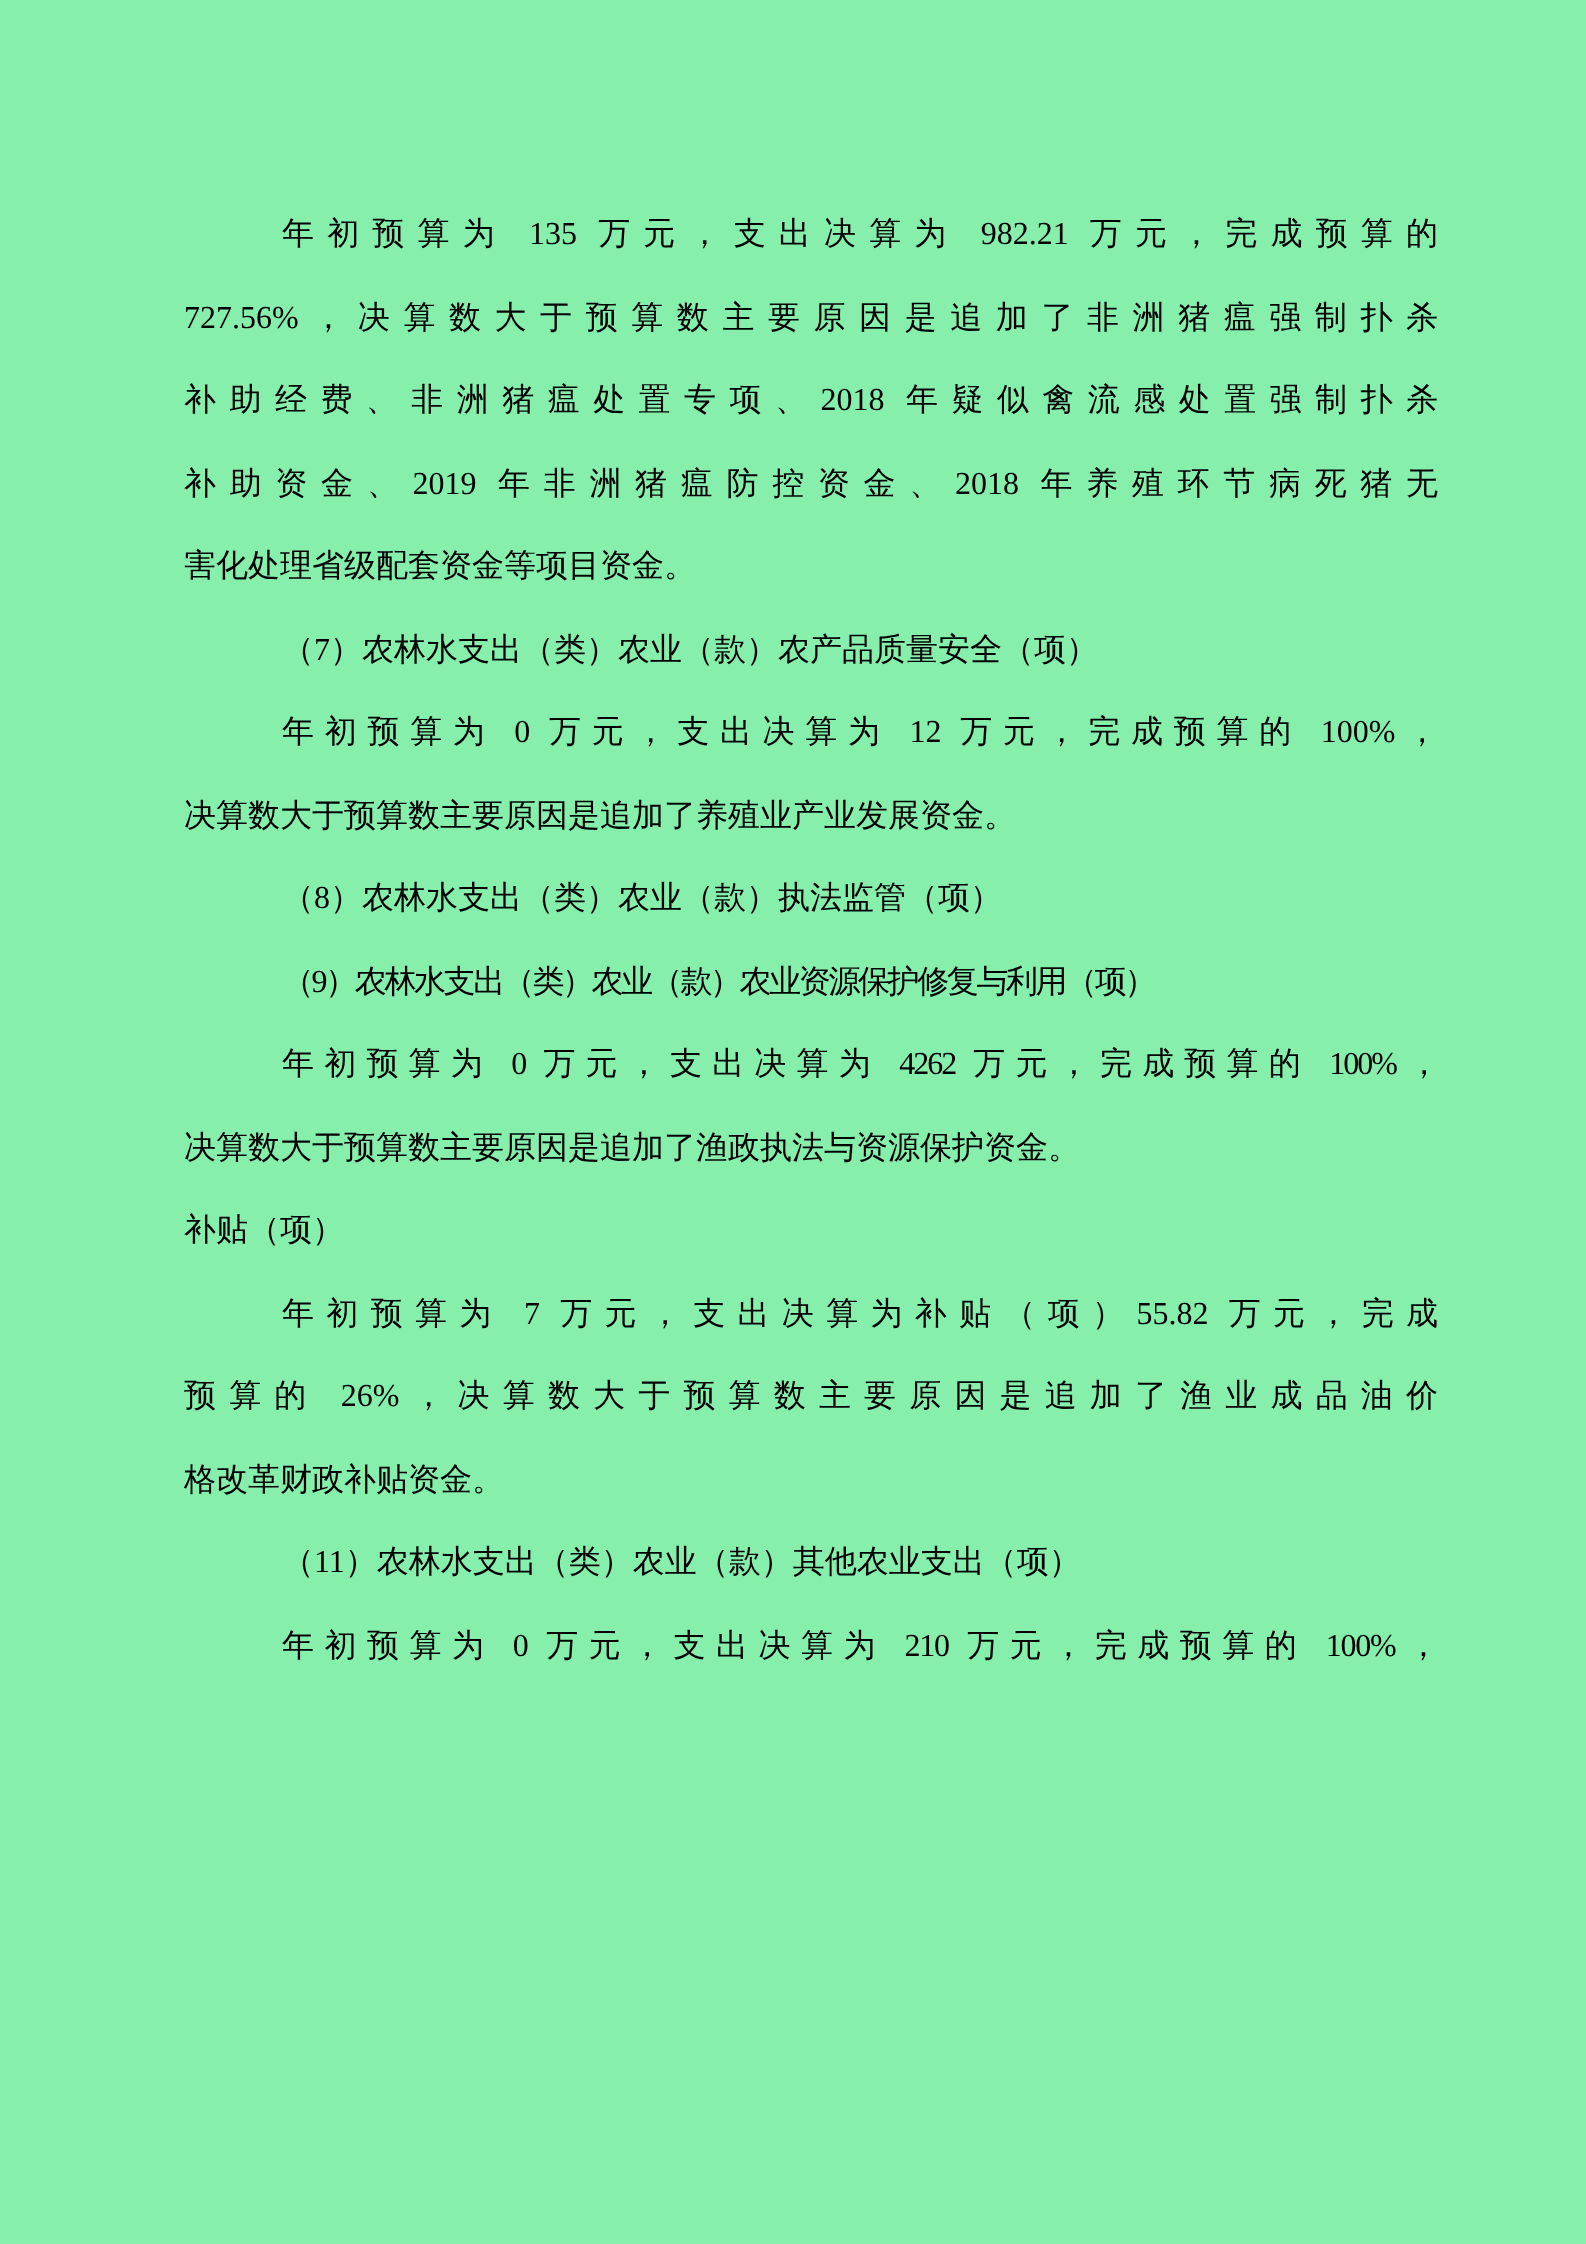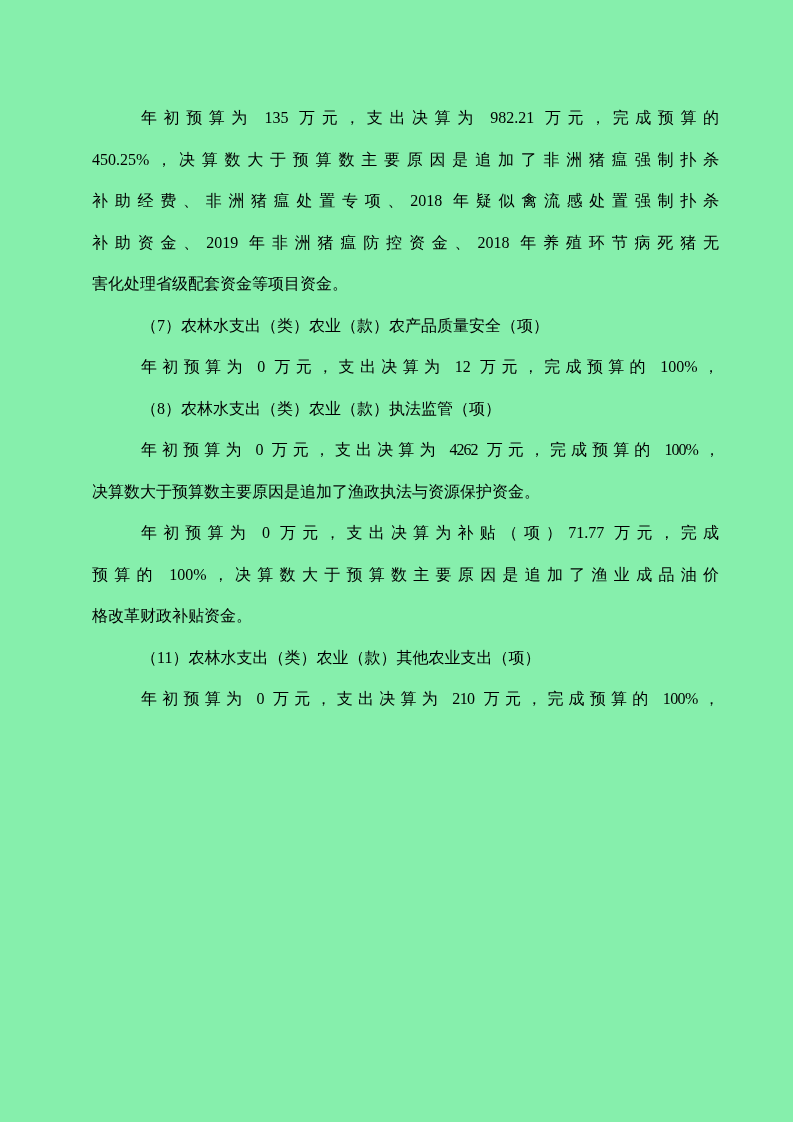--- a/index.html
+++ b/index.html
@@ -40,43 +40,48 @@
     white-space: nowrap;
   }
 </style>
 </head>
 <body>
 
 <div class="page">
   <div id="paragraphs">
       <div class="paragraph">
         <div class="line first">年初预算为 135 万元，支出决算为 982.21 万元，完成预算的</div>
-        <div class="line">450.25%，决算数大于预算数主要原因是追加了非洲猪瘟强制扑杀</div>
+        <div class="line">727.56%，决算数大于预算数主要原因是追加了非洲猪瘟强制扑杀</div>
         <div class="line">补助经费、非洲猪瘟处置专项、2018 年疑似禽流感处置强制扑杀</div>
         <div class="line">补助资金、2019 年非洲猪瘟防控资金、2018 年养殖环节病死猪无</div>
         <div class="line end">害化处理省级配套资金等项目资金。</div>
       </div>
       <div class="paragraph">
         <div class="line first end">（7）农林水支出（类）农业（款）农产品质量安全（项）</div>
       </div>
       <div class="paragraph">
         <div class="line first">年初预算为 0 万元，支出决算为 12 万元，完成预算的 100%，</div>
+        <div class="line end">决算数大于预算数主要原因是追加了养殖业产业发展资金。</div>
       </div>
       <div class="paragraph">
         <div class="line first end">（8）农林水支出（类）农业（款）执法监管（项）</div>
+      </div>
+      <div class="paragraph">
+        <div class="line first end" style="letter-spacing: -1.2px;">（9）农林水支出（类）农业（款）农业资源保护修复与利用（项）</div>
       </div>
       <div class="paragraph">
         <div class="line first" style="letter-spacing: -1px;">年初预算为 0 万元，支出决算为 4262 万元，完成预算的 100%，</div>
         <div class="line end">决算数大于预算数主要原因是追加了渔政执法与资源保护资金。</div>
       </div>
       <div class="paragraph">
+        <div class="line end">补贴（项）</div>
       </div>
       <div class="paragraph">
-        <div class="line first">年初预算为 0 万元，支出决算为补贴（项）71.77 万元，完成</div>
-        <div class="line">预算的 100%，决算数大于预算数主要原因是追加了渔业成品油价</div>
+        <div class="line first">年初预算为 7 万元，支出决算为补贴（项）55.82 万元，完成</div>
+        <div class="line">预算的 26%，决算数大于预算数主要原因是追加了渔业成品油价</div>
         <div class="line end">格改革财政补贴资金。</div>
       </div>
       <div class="paragraph">
         <div class="line first end">（11）农林水支出（类）农业（款）其他农业支出（项）</div>
       </div>
       <div class="paragraph">
         <div class="line first" style="letter-spacing: -0.6px;">年初预算为 0 万元，支出决算为 210 万元，完成预算的 100%，</div>
       </div>
     </div>
 </div>

